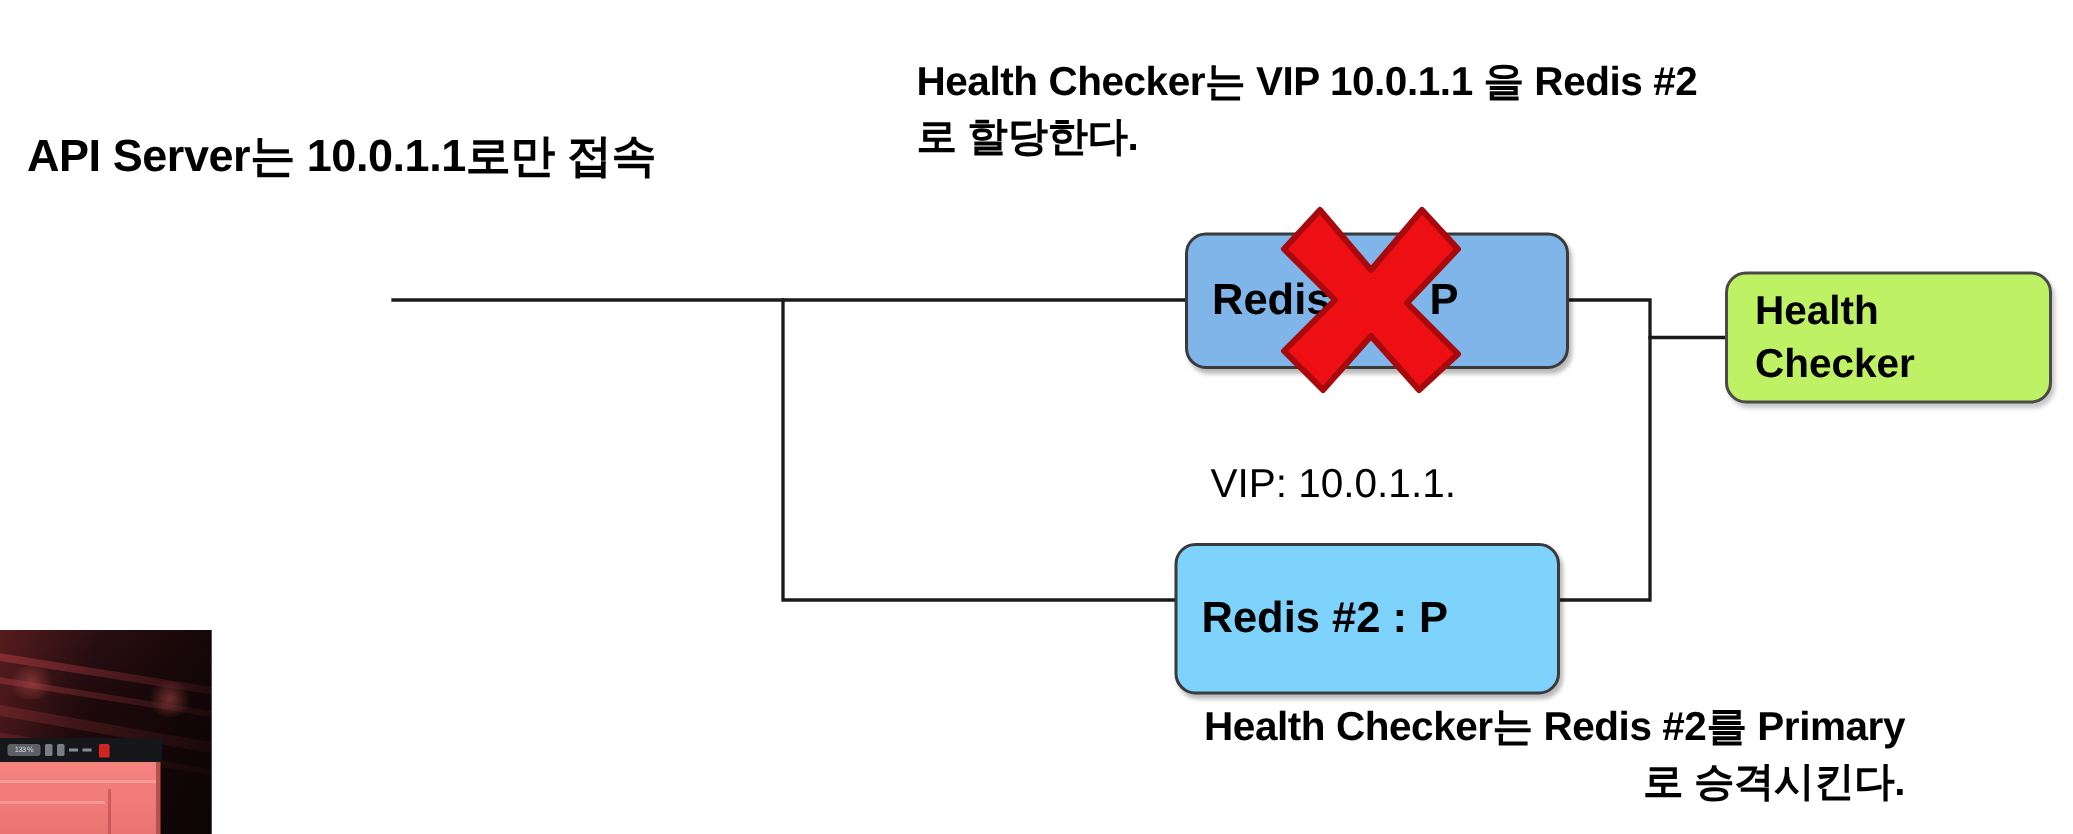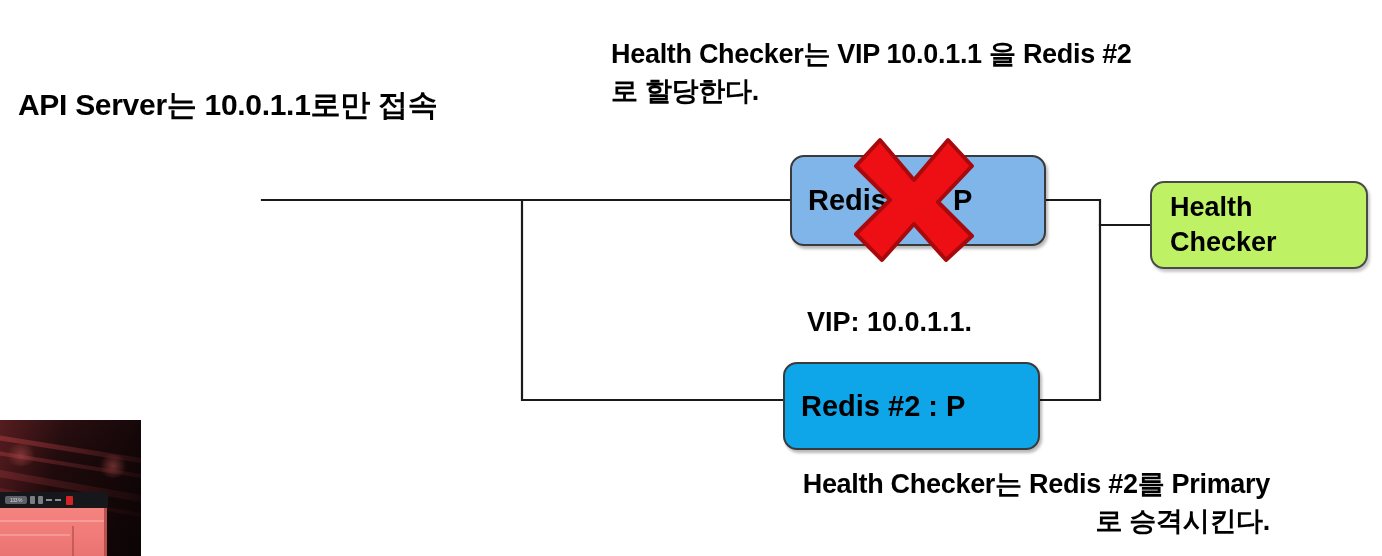--- a/index.html
+++ b/index.html
@@ -54,21 +54,21 @@
     left: 570px;
     top: 466px;
     width: 700px;
     text-align: right;
   }
   #label-vip {
     position: absolute;
     left: 807px;
     top: 307px;
     font-size: 27px;
-    font-weight: 700;
+    font-weight: 400;
     color: #000000;
     letter-spacing: 0px;
   }
 
   
   .node {
     position: absolute;
     box-sizing: border-box;
     display: flex;
     align-items: center;
@@ -105,22 +105,22 @@
     border-radius: 14px;
     box-shadow: 2px 3px 3px rgba(0,0,0,0.28);
     padding-left: 16px;
     font-size: 29px;
   }
 
   #node-redis-2 {
     left: 783px;
     top: 362px;
     width: 257px;
-    height: 88px;
-    background: #0ea5e9;
+    height: 101px;
+    background: #7dd3fc;
     border: 2px solid #3a3a3a;
     border-radius: 14px;
     box-shadow: 2px 3px 3px rgba(0,0,0,0.28);
     padding-left: 16px;
     font-size: 29px;
   }
 
   #node-health-checker {
     left: 1150px;
     top: 181px;

